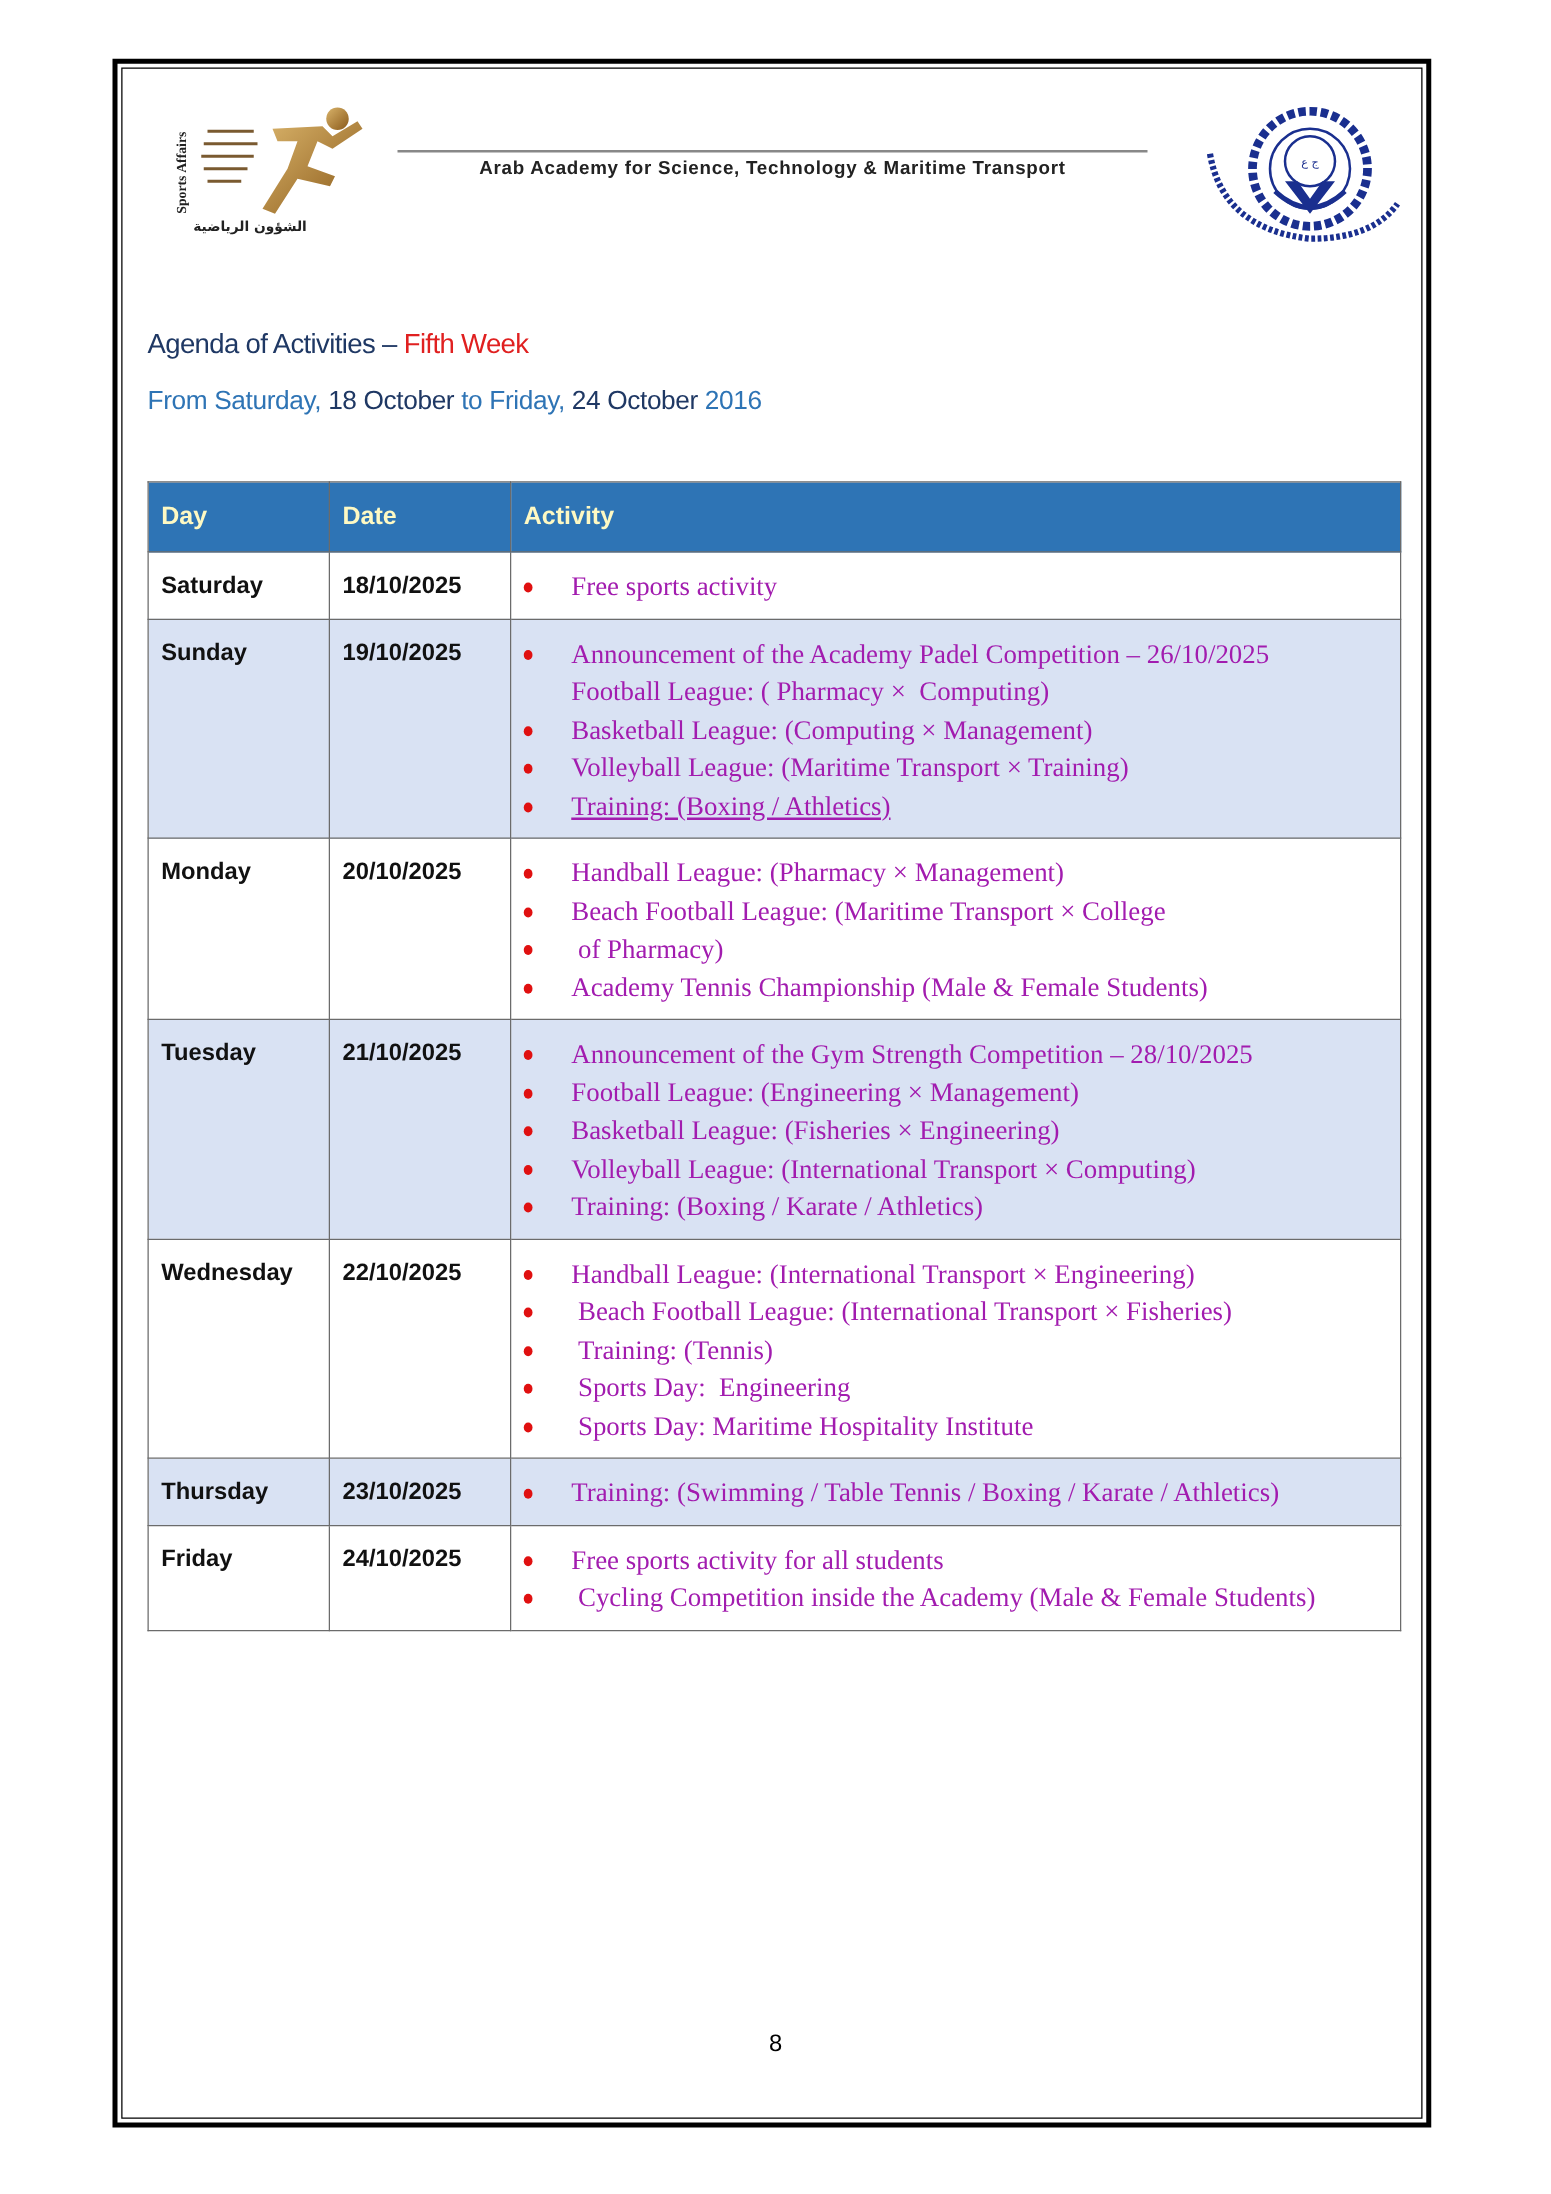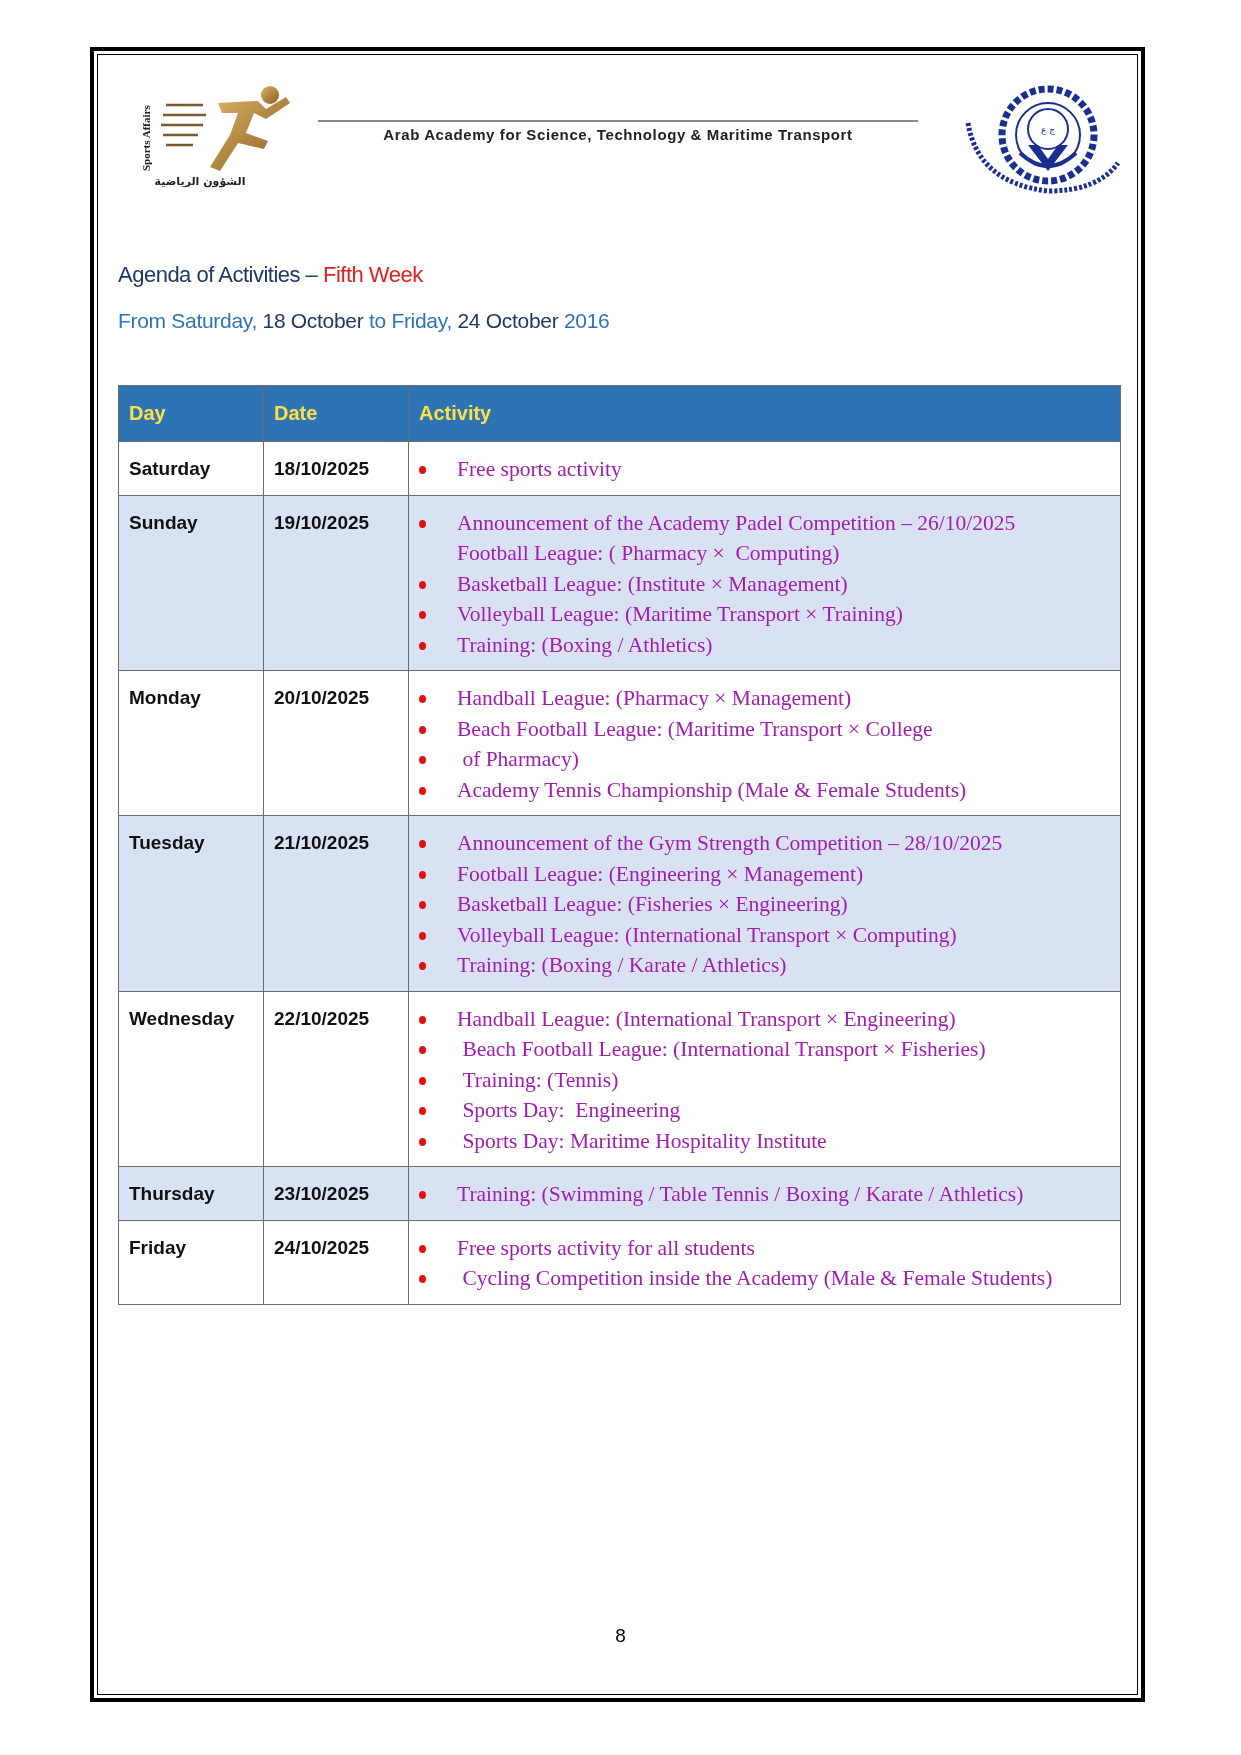--- a/index.html
+++ b/index.html
@@ -47,21 +47,21 @@
   .agenda-range .dark { color: #1f3864; }
 
   table.agenda {
     position: absolute; left: 118px; top: 385px; width: 1003px;
     border-collapse: collapse; table-layout: fixed;
   }
   table.agenda th, table.agenda td {
     border: 1.5px solid #6b6b6b; vertical-align: top;
   }
   table.agenda th {
-    background: #2e74b5; color: #fde047; text-align: left;
+    background: #2e74b5; color: #fef9c3; text-align: left;
     font-family: "Liberation Sans", sans-serif; font-weight: bold; font-size: 20px;
     height: 55px; vertical-align: middle; padding: 0 10px; margin-left: 36px;
   }
   table.agenda td.day, table.agenda td.date {
     font-family: "Liberation Sans", sans-serif; font-weight: bold; font-size: 19px; color: #111;
     padding: 16px 10px 10px 10px;
   }
   table.agenda tr.shaded td { background: #d9e2f3; }
   table.agenda td.activity { padding: 12px 10px 10px 6px; }
   ul.acts { list-style: none; margin: 0; padding: 0; }
@@ -158,23 +158,23 @@
           </ul>
         </td>
       </tr>
       <tr class="shaded">
         <td class="day">Sunday</td>
         <td class="date">19/10/2025</td>
         <td class="activity">
           <ul class="acts">
             <li><span class="bullet"></span><span style="white-space: pre-wrap;">Announcement of the Academy Padel Competition – 26/10/2025</span></li>
             <li class="nobullet"><span style="white-space: pre-wrap;">Football League: ( Pharmacy ×  Computing)</span></li>
-            <li><span class="bullet"></span><span style="white-space: pre-wrap;">Basketball League: (Institute × Management)</span></li>
+            <li><span class="bullet"></span><span style="white-space: pre-wrap;">Basketball League: (Computing × Management)</span></li>
             <li><span class="bullet"></span><span style="white-space: pre-wrap;">Volleyball League: (Maritime Transport × Training)</span></li>
-            <li><span class="bullet"></span><span style="white-space: pre-wrap;">Training: (Boxing / Athletics)</span></li>
+            <li><span class="bullet"></span><span style="white-space: pre-wrap; text-decoration: underline;">Training: (Boxing / Athletics)</span></li>
           </ul>
         </td>
       </tr>
       <tr>
         <td class="day">Monday</td>
         <td class="date">20/10/2025</td>
         <td class="activity">
           <ul class="acts">
             <li><span class="bullet"></span><span style="white-space: pre-wrap;">Handball League: (Pharmacy × Management)</span></li>
             <li><span class="bullet"></span><span style="white-space: pre-wrap;">Beach Football League: (Maritime Transport × College</span></li>

